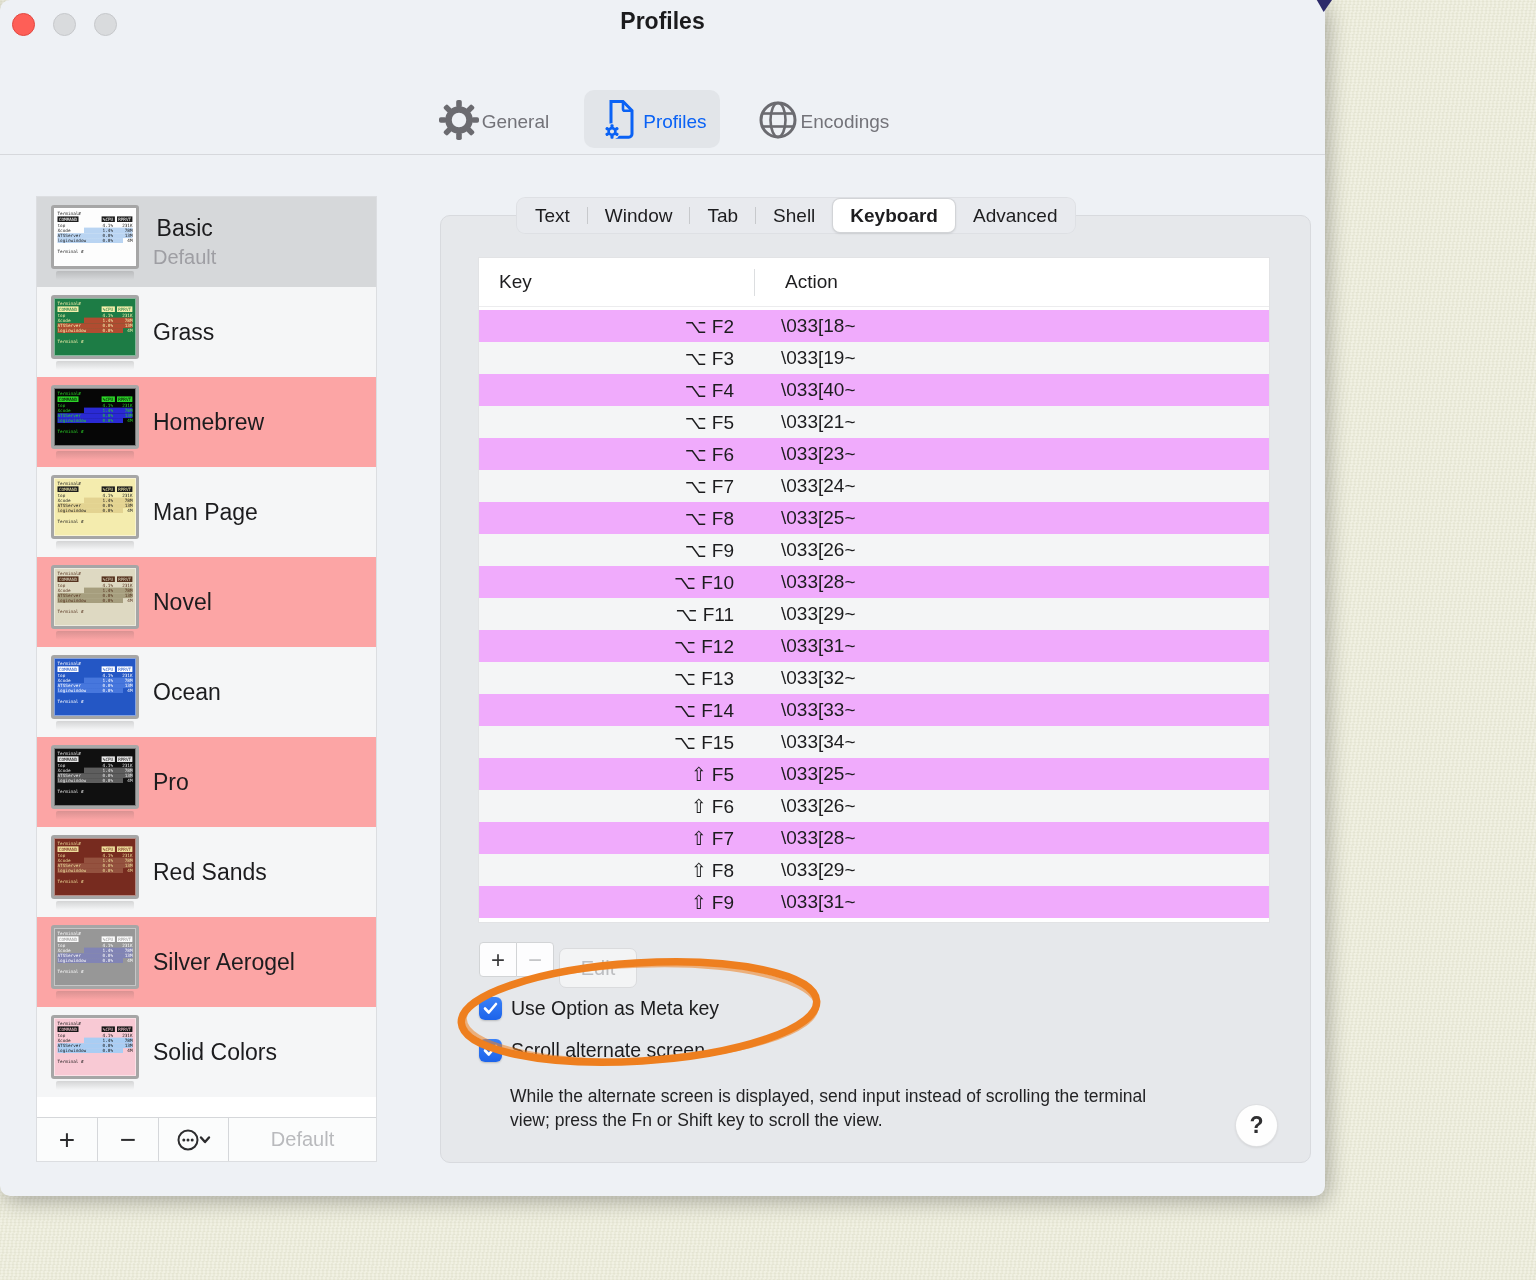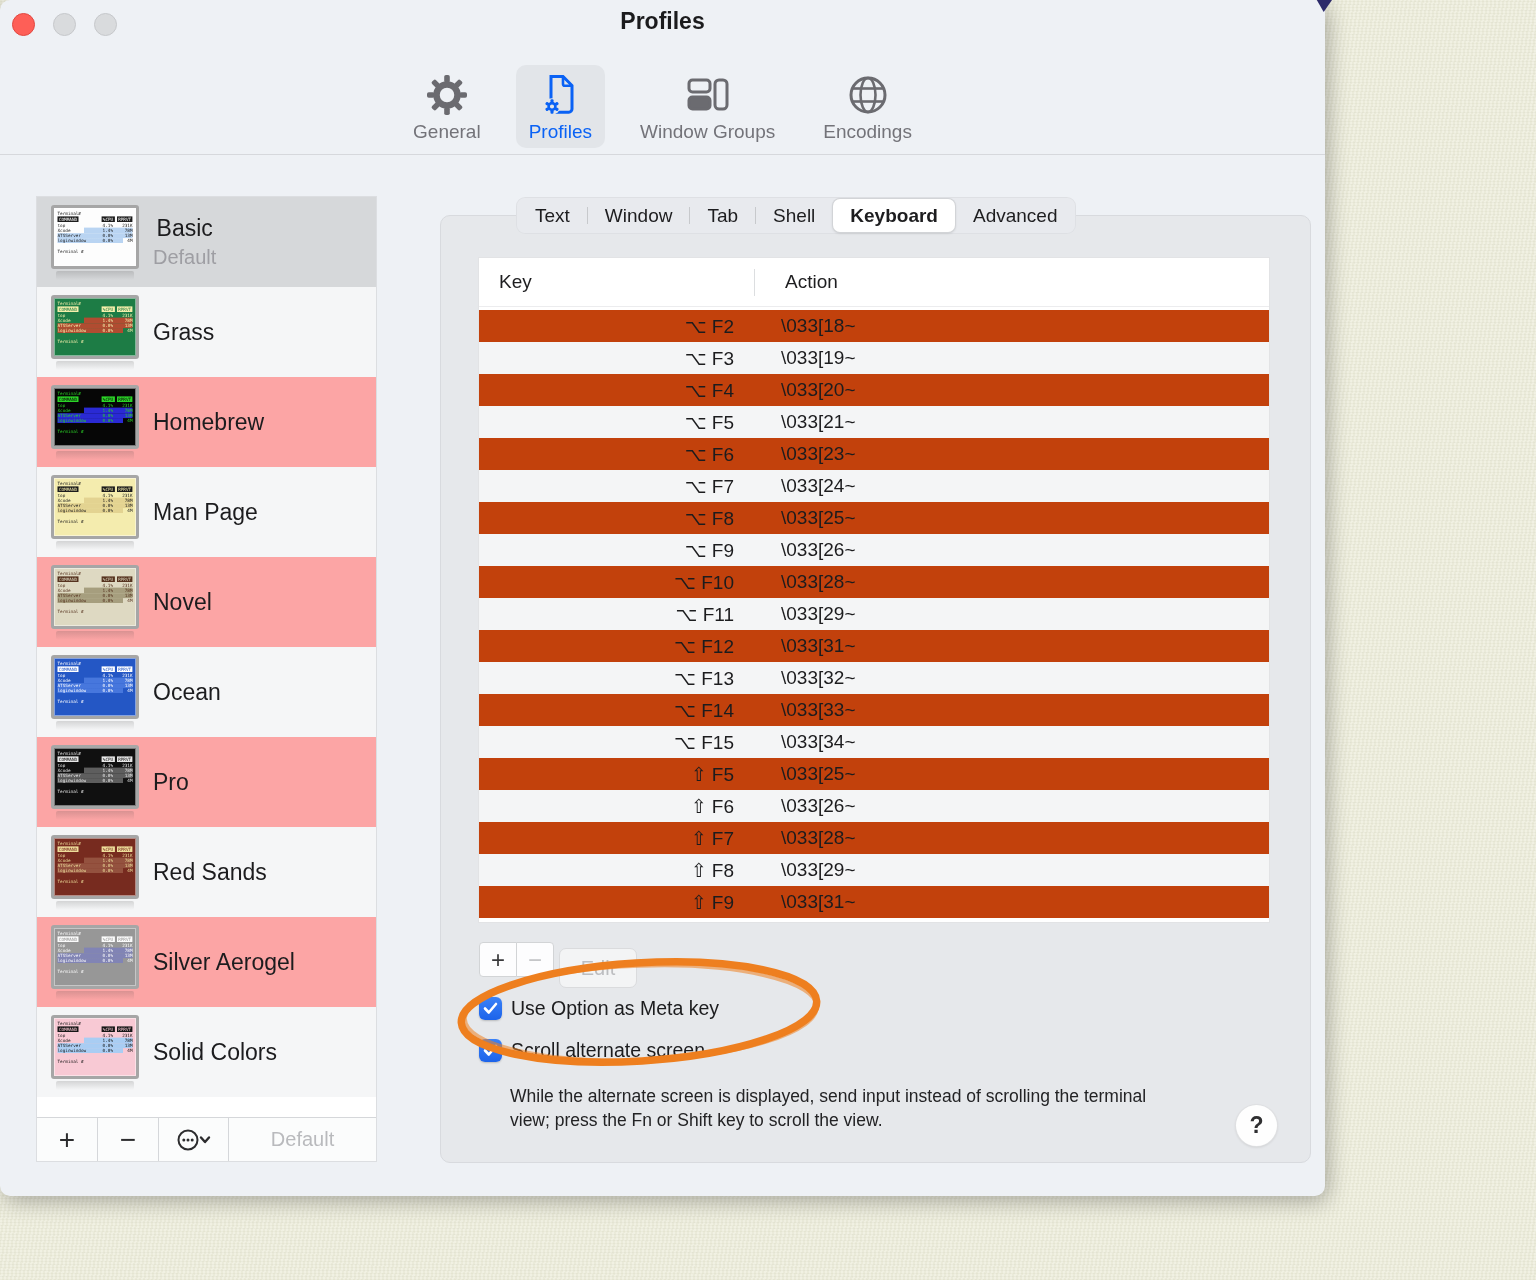--- a/index.html
+++ b/index.html
@@ -26,21 +26,21 @@
   .titlebar { position:absolute; left:0; top:0; width:100%; height:155px;
     border-bottom:1px solid #d6d8dc; }
   .lights { position:absolute; left:12px; top:13px; display:flex; gap:18px; }
   .light { width:23px; height:23px; border-radius:50%; }
   .light.close { background:#fe5f57; border:1px solid #e14840; }
   .light.gray  { background:#d9dbdd; border:1px solid #c6c8cb; }
   .win-title { position:absolute; top:8px; left:0; width:100%; text-align:center;
     font-size:23px; font-weight:bold; color:#1b1b1d; }
   .toolbar { position:absolute; left:0; bottom:6px; width:100%;
     display:flex; justify-content:center; align-items:flex-end; gap:22px; }
-  .tb-item { display:flex; flex-direction:column; align-items:center;
+  .tb-item { display:flex; flex-direction:row; align-items:center;
     padding:7px 13px 5px; border-radius:10px; }
   .tb-item .tb-label { font-size:19px; color:#737379; margin-top:3px; }
   .tb-item.selected { background:#e2e5e9; }
   .tb-item.selected .tb-label { color:#0a62f5; }
   .tb-icon { width:46px; height:46px; display:block; }
 
   
   .sidebar { position:absolute; left:36px; top:196px; width:341px; height:966px;
     background:#fff; border:1px solid #dcdee1; }
   .profile-list { position:absolute; left:0; top:0; right:0; bottom:44px; overflow:hidden; }
@@ -97,21 +97,21 @@
   .panel { position:absolute; left:417px; top:215px; width:871px; height:948px;
     background:#e6e8eb; border:1px solid #d8dade; border-radius:10px;margin-left:23px; }
   .key-table { position:absolute; left:38px; top:42px; width:790px; height:664px;
     background:#fff; box-shadow:0 0 0 1px #e2e3e5; overflow:hidden; }
   .kt-header { position:relative; height:49px; display:flex; align-items:center;
     background:#fff; border-bottom:1px solid #ececee; font-size:19px; color:#1e1e20; }
   .kt-header .h-key { padding-left:20px; }
   .kt-header .h-div { position:absolute; left:275px; top:11px; width:1px; height:27px; background:#dcdee0; }
   .kt-header .h-action { position:absolute; left:306px; }
   .kt-body { padding-top:3px; }
-  .trowi { display:flex; height:32px; align-items:center; background:#c2410c; font-size:19px; }
+  .trowi { display:flex; height:32px; align-items:center; background:#f0abfc; font-size:19px; }
   .trowi.alt { background:#f4f5f6; }
   .cell.key { width:275px; text-align:right; padding-right:20px; flex:none; }
   .cell.action { padding-left:27px; }
 
   
   .btn-add, .btn-remove { position:absolute; top:726px; width:38px; height:35px;
     background:#fdfdfe; border:1px solid #d2d4d6; display:flex; align-items:center;
     justify-content:center; font-size:24px; font-weight:300; }
   .btn-add { left:38px; border-radius:4px 0 0 4px; color:#39393b; }
   .btn-remove { left:75px; border-radius:0 4px 4px 0; color:#c3c4c6; }
@@ -215,28 +215,20 @@
               <g transform="rotate(300)">
                   <rect x="-1.5" y="-7.2" width="3" height="3.4" rx="1"></rect>
                 </g>
             </g>
           </g>
           <circle cx="15" cy="34.5" r="3.4" fill="none" stroke="#0a62f5" stroke-width="2.6"></circle>
         </svg>
         <span class="tb-label">Profiles</span>
       </div>
 
-      <div class="tb-item">
-        <svg class="tb-icon" viewBox="0 0 46 46">
-          <rect x="4" y="8" width="21" height="12" rx="3.5" fill="none" stroke="#6b6b70" stroke-width="3"></rect>
-          <rect x="4" y="25" width="21" height="12" rx="3.5" fill="#6b6b70" stroke="#6b6b70" stroke-width="3"></rect>
-          <rect x="30" y="8" width="12" height="29" rx="4" fill="none" stroke="#6b6b70" stroke-width="3"></rect>
-        </svg>
-        <span class="tb-label">Window Groups</span>
-      </div>
 
       <div class="tb-item">
         <svg class="tb-icon" viewBox="0 0 46 46">
           <circle cx="23" cy="23" r="17" fill="none" stroke="#6b6b70" stroke-width="3"></circle>
           <ellipse cx="23" cy="23" rx="7.5" ry="17" fill="none" stroke="#6b6b70" stroke-width="2.6"></ellipse>
           <line x1="7.5" y1="16.5" x2="38.5" y2="16.5" stroke="#6b6b70" stroke-width="2.6"></line>
           <line x1="7.5" y1="29.5" x2="38.5" y2="29.5" stroke="#6b6b70" stroke-width="2.6"></line>
         </svg>
         <span class="tb-label">Encodings</span>
       </div>
@@ -709,21 +701,21 @@
       <div class="cell action">\033[18~</div>
     </div>
 
     <div class="trowi alt">
       <div class="cell key">⌥ F3</div>
       <div class="cell action">\033[19~</div>
     </div>
 
     <div class="trowi">
       <div class="cell key">⌥ F4</div>
-      <div class="cell action">\033[20~</div>
+      <div class="cell action">\033[40~</div>
     </div>
 
     <div class="trowi alt">
       <div class="cell key">⌥ F5</div>
       <div class="cell action">\033[21~</div>
     </div>
 
     <div class="trowi">
       <div class="cell key">⌥ F6</div>
       <div class="cell action">\033[23~</div>

